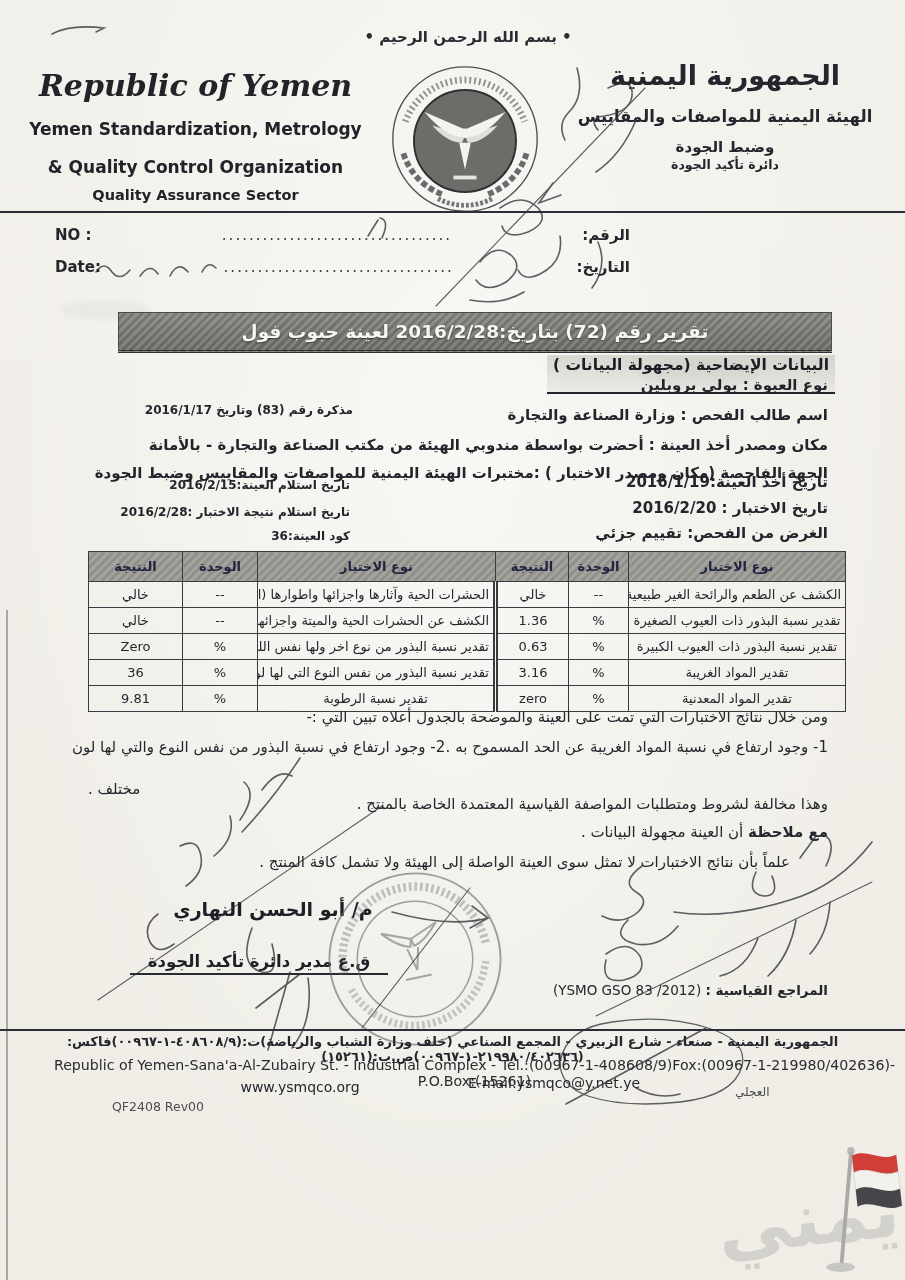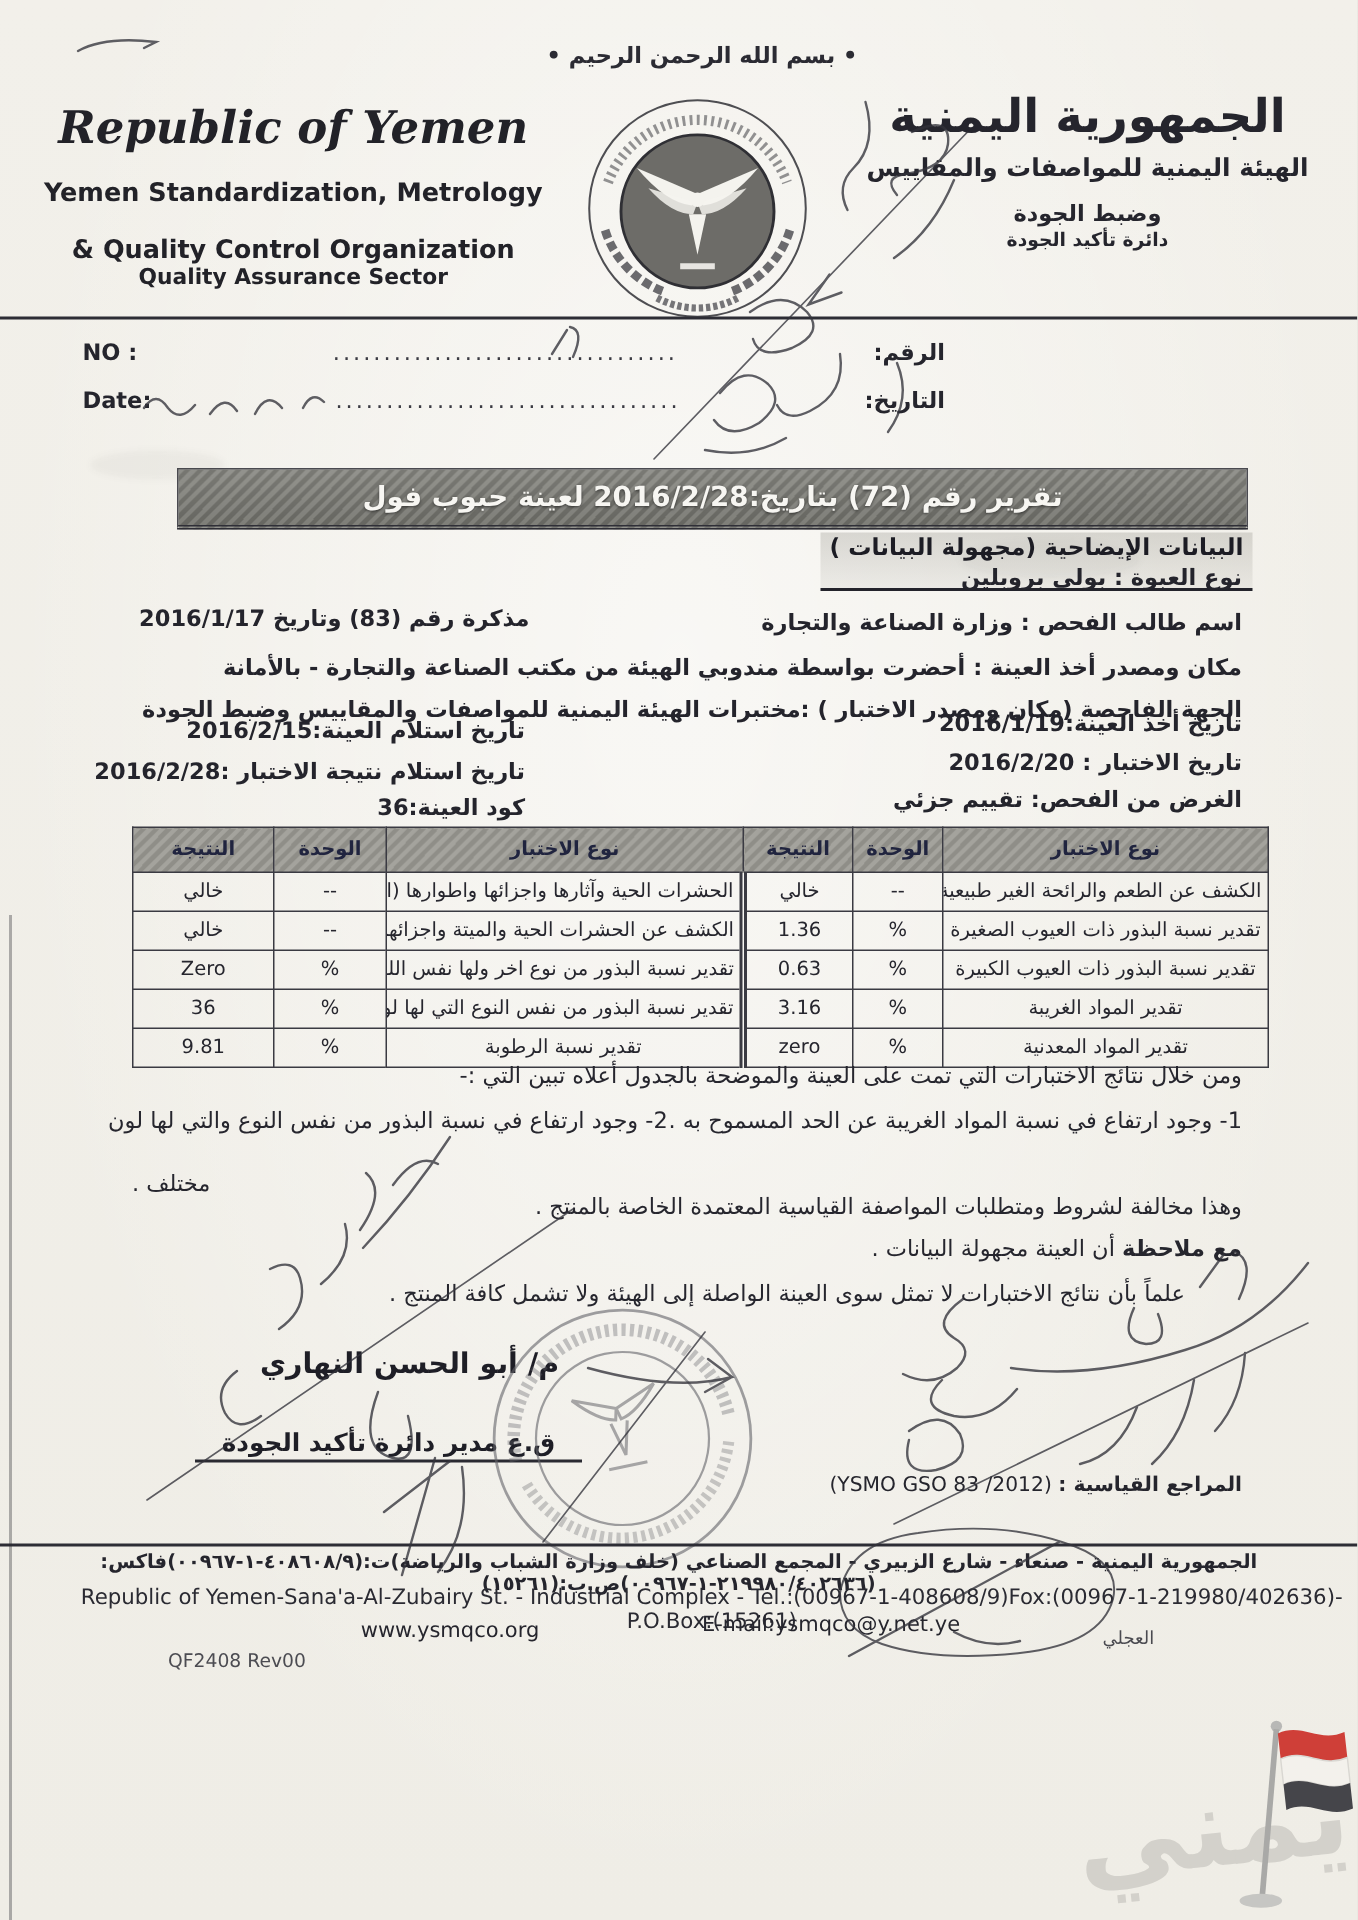--- a/index.html
+++ b/index.html
@@ -17,23 +17,23 @@
   }
   .abs{position:absolute;}
   .rtl{direction:rtl;unicode-bidi:plaintext;}
   .b{font-weight:bold;}
   
   .bismillah{top:28px;left:318px;width:300px;text-align:center;font-size:15px;font-weight:bold;color:#2b2b33;}
   .org-left{left:28px;top:68px;width:335px;text-align:center;color:#222228;}
   .org-left .script{font-family:"DejaVu Serif",serif;font-style:italic;font-weight:bold;font-size:30px;margin-bottom:16px;}
   .org-left .l2{font-size:17px;font-weight:bold;margin-bottom:18px;}
   .org-left .l3{font-size:17px;font-weight:bold;}
-  .org-left .l4{font-size:14.5px;font-weight:bold;margin-top:0;}
+  .org-left .l4{font-size:14.5px;font-weight:bold;margin-top:10px;}
   .org-right{left:555px;top:60px;width:340px;text-align:center;}
-  .org-right .r1{font-size:31px;font-weight:bold;letter-spacing:1px;margin-bottom:6px;}
+  .org-right .r1{font-size:27px;font-weight:bold;letter-spacing:1px;margin-bottom:16px;}
   .org-right .r2{font-size:16.5px;font-weight:bold;margin-bottom:12px;}
   .org-right .r3{font-size:15px;font-weight:bold;}
   .org-right .r4{font-size:12.5px;font-weight:bold;margin-top:1px;}
   .hrule{left:0;top:211px;width:905px;height:2px;background:#2d2d35;}
   .refrow{left:55px;width:575px;height:22px;display:flex;direction:rtl;align-items:baseline;font-size:15px;font-weight:bold;}
   .refrow .dots{flex:1;overflow:hidden;white-space:nowrap;letter-spacing:2px;font-weight:normal;color:#3a3a42;text-align:center;}
   #no-row{top:226px;}
   #date-row{top:258px;}
   
   .title-bar{
@@ -44,21 +44,21 @@
       linear-gradient(#8b8b85,#74746e);
     border:1px solid #4a4a50;border-bottom:3px double #2e2e36;
   }
   .section-heading{
     right:70px;top:355px;font-size:15.5px;font-weight:bold;color:#1c1c24;
     padding:1px 6px 18px;border-bottom:2.5px solid #23232b;
     background:linear-gradient(rgba(158,156,148,.35),rgba(158,156,148,.12));
   }
   
   .info{right:77px;font-size:15px;font-weight:bold;color:#24242c;white-space:nowrap;}
-  .info-l{font-size:15px;font-weight:bold;color:#24242c;white-space:nowrap;direction:rtl;}
+  .info-l{font-size:12px;font-weight:bold;color:#24242c;white-space:nowrap;direction:rtl;}
   
   .results{left:88px;top:551px;width:757px;border-collapse:collapse;direction:rtl;font-size:13px;table-layout:fixed;}
   .results th{
     height:27px;border:1.5px solid #3a3a42;color:#20243f;font-size:13px;font-weight:bold;
     background:repeating-linear-gradient(135deg,#a4a39d 0 3px,#8f8e88 3px 6px);
   }
   .results td{height:25px;border:1px solid #3a3a42;text-align:center;padding:0 4px;color:#26262e;overflow:hidden;white-space:nowrap;}
   .results td.sep{border-left:5px double #3a3a42;}
   .results{border:1.5px solid #33333b;}
   

